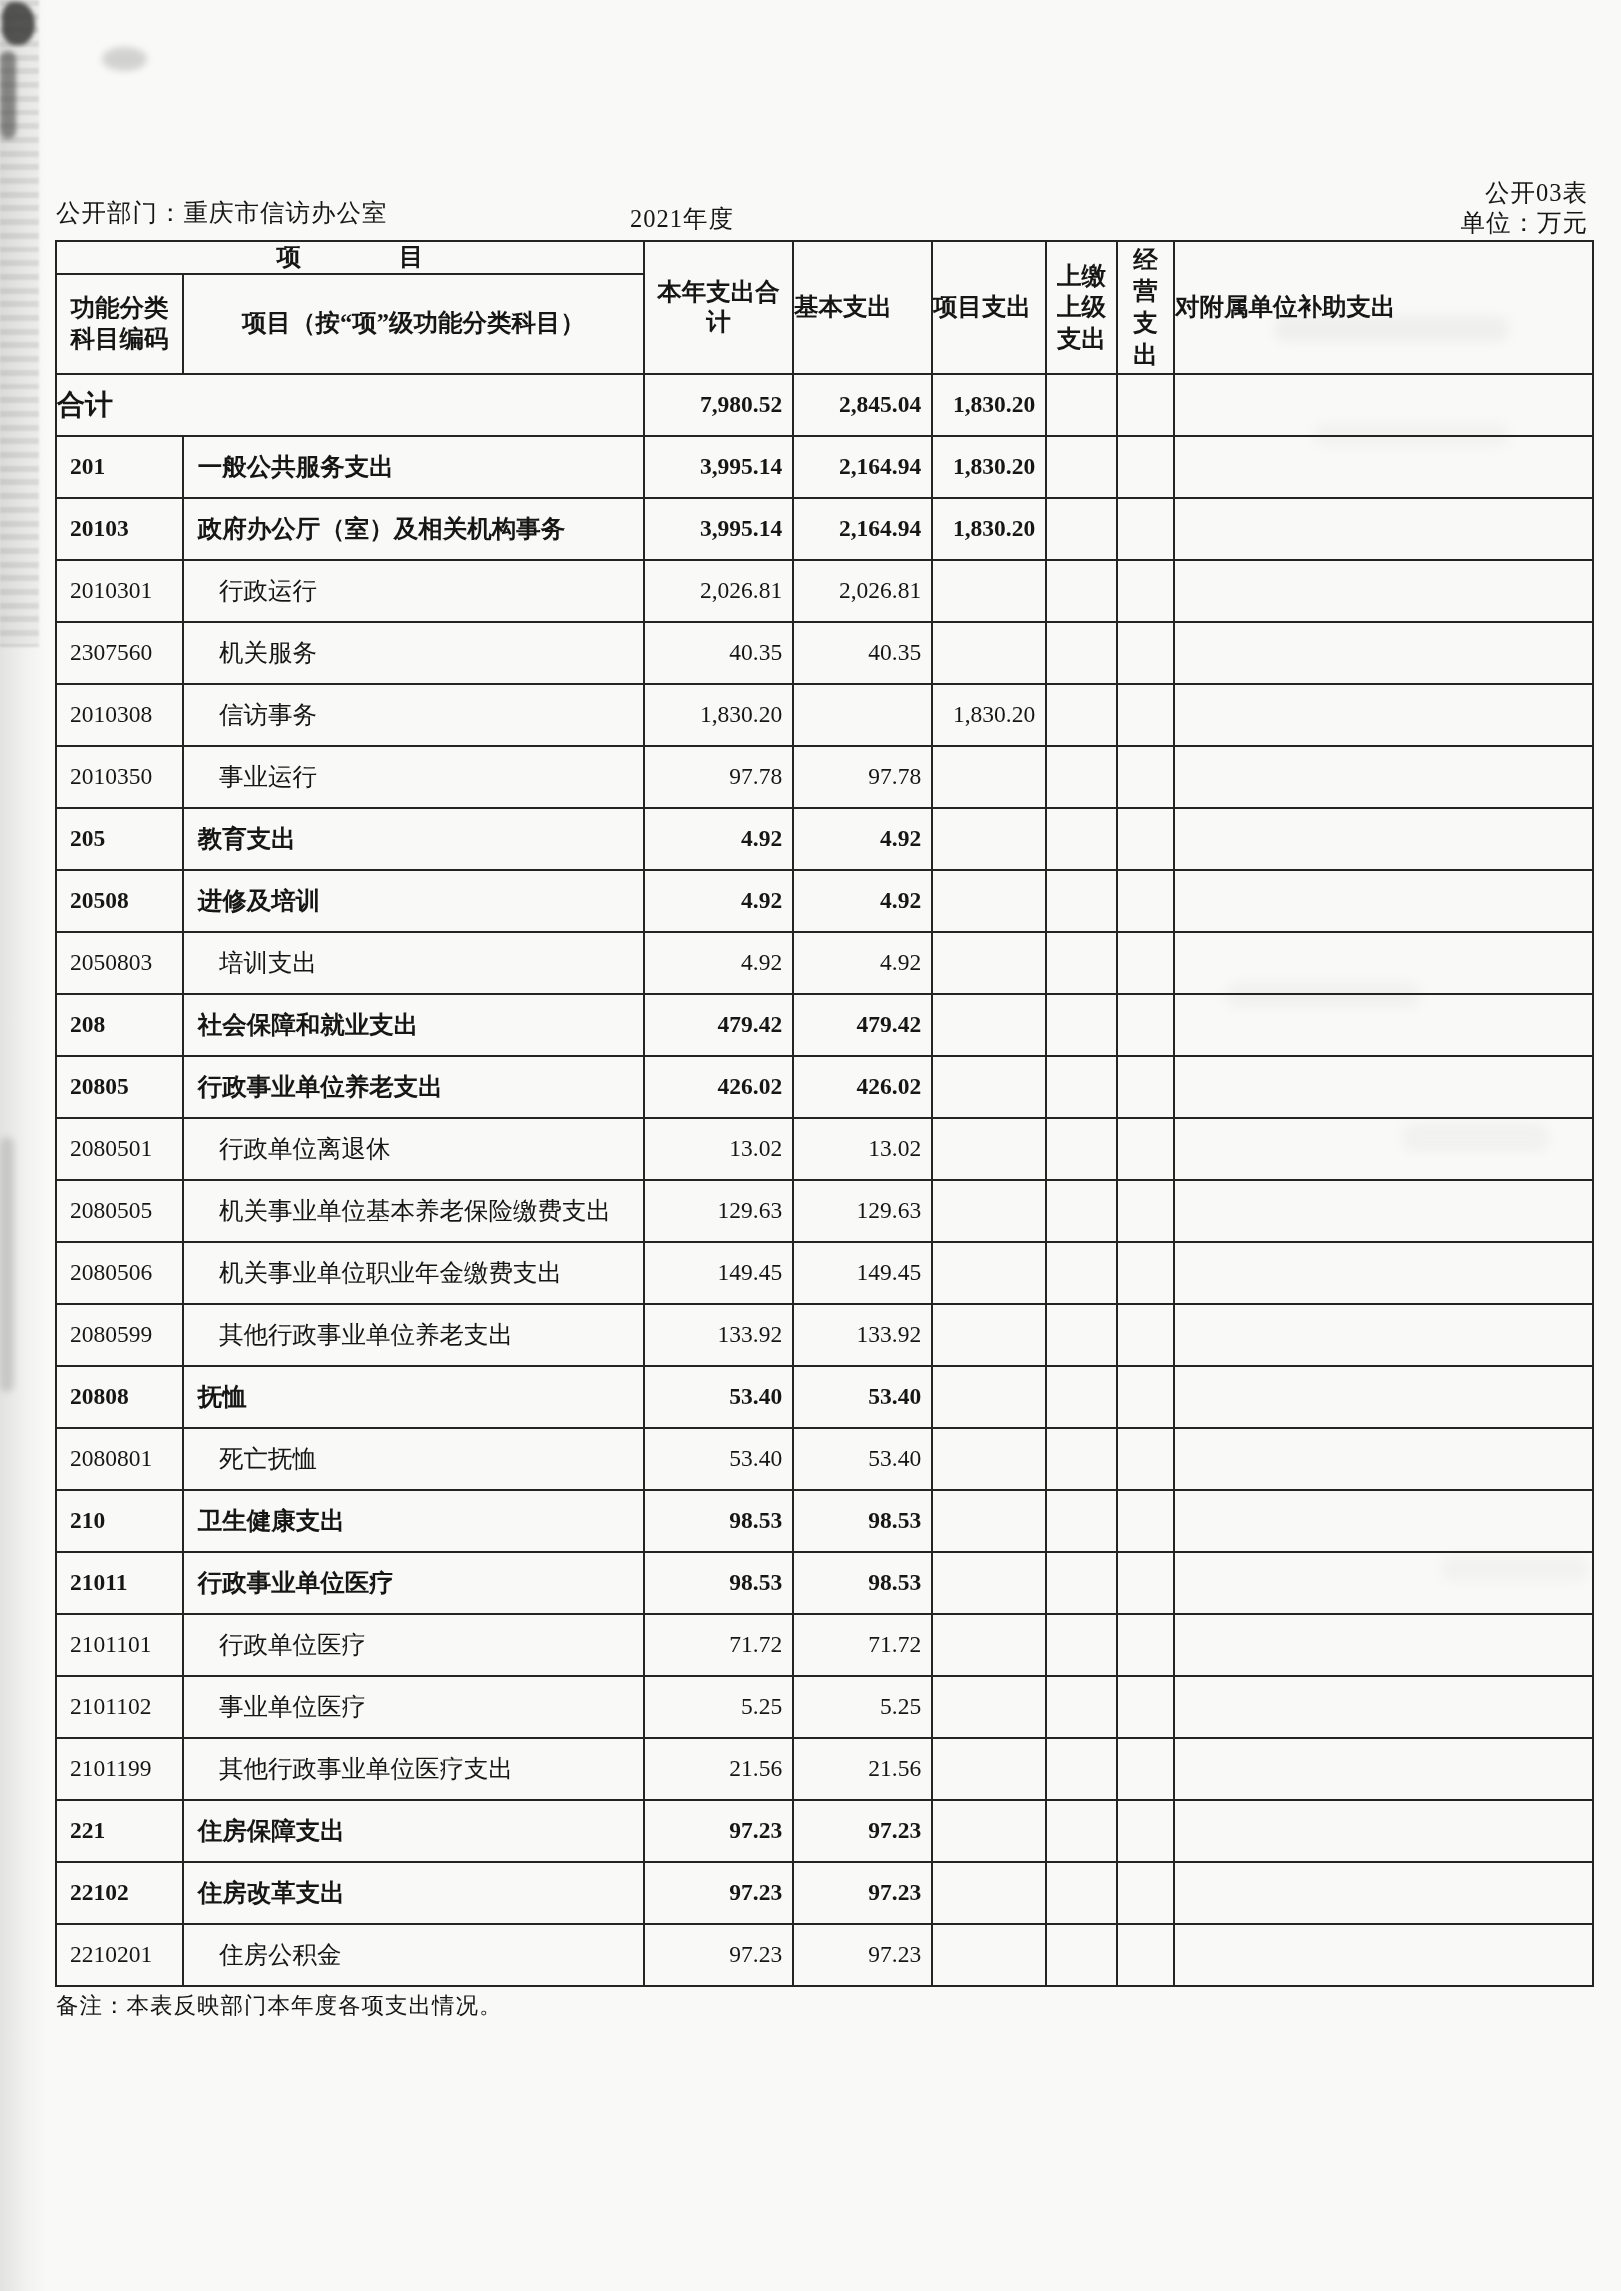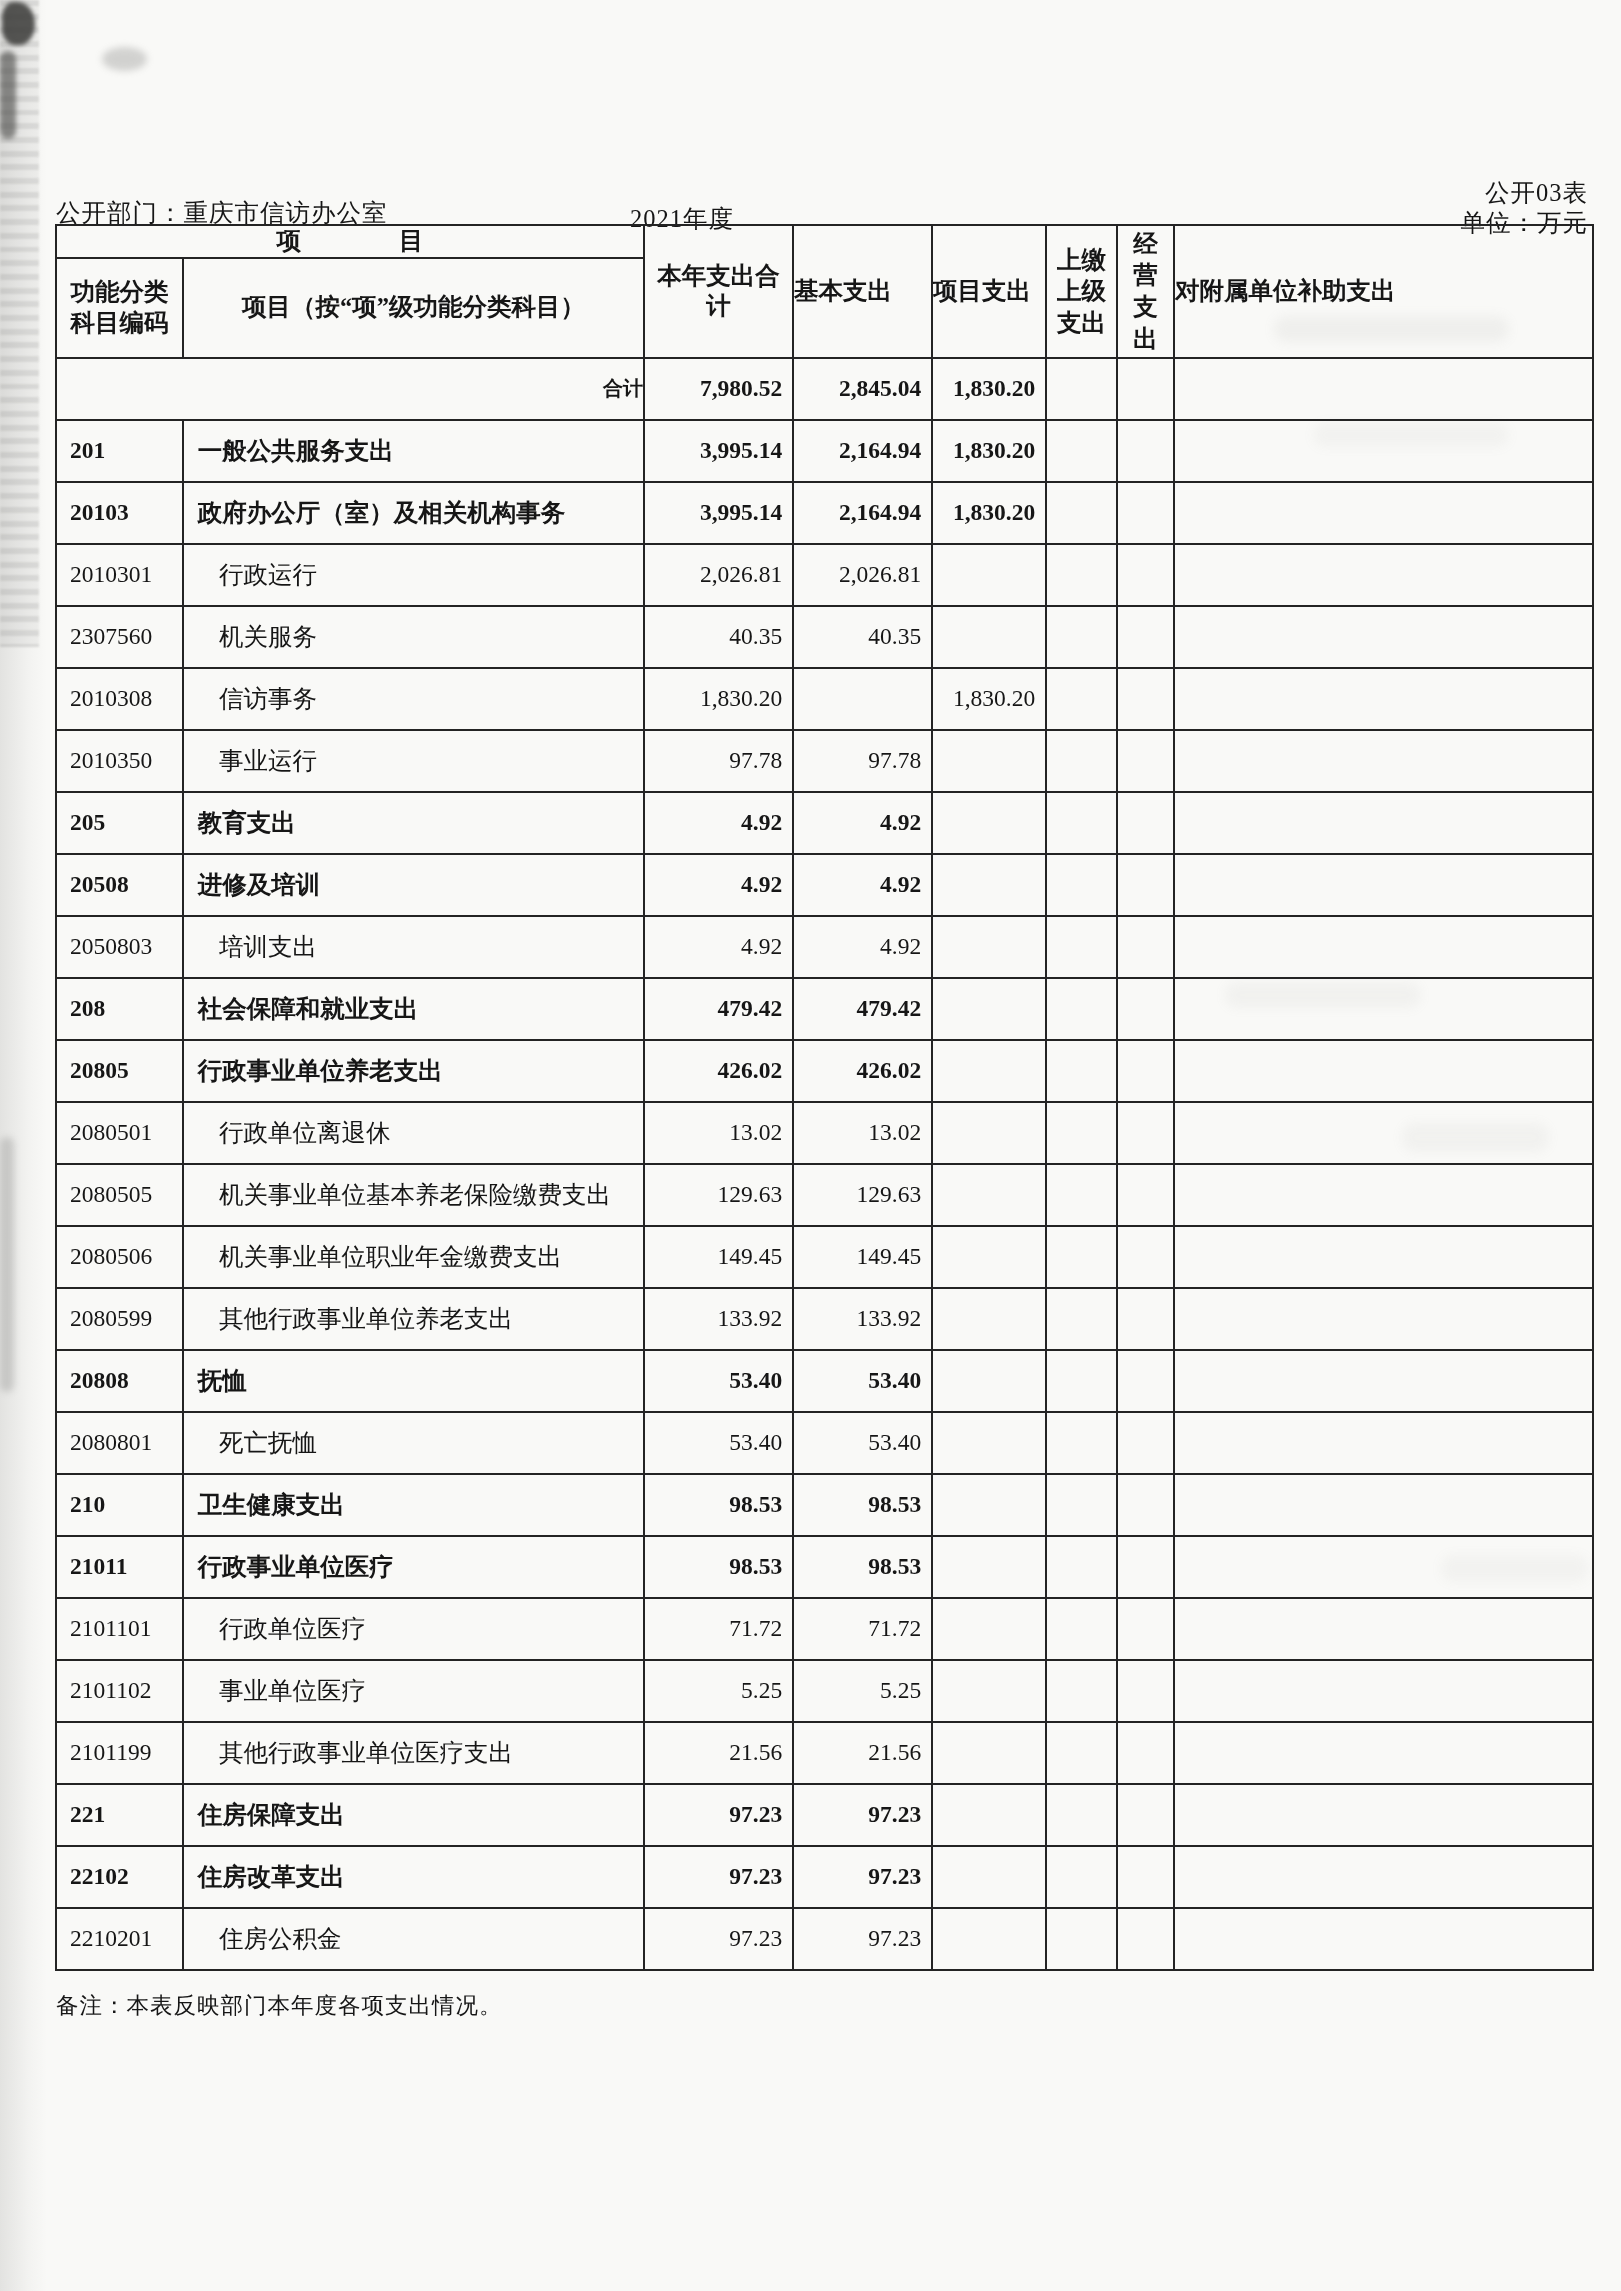--- a/index.html
+++ b/index.html
@@ -28,21 +28,21 @@
   .meta-right{
     position:absolute;top:178px;right:33px;
     text-align:right;font-size:24.5px;line-height:1.22;letter-spacing:1px;
   }
   .doc-note{
     position:absolute;top:1990px;left:56px;
     font-size:22.5px;letter-spacing:1px;
   }
   
   table.fin{
-    position:absolute;left:55px;top:224px;
+    position:absolute;left:55px;top:240px;
     width:1536px;
     border-collapse:collapse;table-layout:fixed;
     font-size:23.5px;
   }
   table.fin th,table.fin td{
     border:2px solid #242424;
     padding:0;
     overflow:hidden;
     vertical-align:middle;
   }
@@ -55,21 +55,21 @@
   .th-item{text-align:center;}
   .th-total span{display:block;width:5.4em;margin:0 auto;text-align:center;}
   .th-upper span{display:block;width:2.2em;margin:0 auto;text-align:center;line-height:1.3;}
   .th-oper span{display:block;width:1.15em;margin:0 auto;text-align:center;line-height:1.3;word-break:break-all;}
   .th-center{text-align:left;}
   tbody tr{height:62px;}
   tbody td.code{text-align:left;padding-left:13px;font-size:23.5px;}
   tbody td.item{text-align:left;padding-left:13.7px;font-size:24.5px;}
   tbody td.item.indent{padding-left:35px;}
   tbody td.num{text-align:right;padding-right:9.8px;font-size:23.5px;}
-  tbody td.grand-total{text-align:right;font-size:20px;font-weight:700;}
+  tbody td.grand-total{text-align:left;font-size:28px;font-weight:700;}
   tbody tr.bold{font-weight:700;}
   
   .artifact{position:absolute;pointer-events:none;}
   .edge-band{
     left:0;top:0;width:47px;height:2292px;
     background:linear-gradient(to right,rgba(90,90,88,0.14),rgba(120,120,118,0.05) 60%,rgba(0,0,0,0));
   }
   .edge-band-top{
     left:0;top:0;width:39px;height:647px;
     background:repeating-linear-gradient(to bottom,rgba(70,70,68,0.16) 0 5.9px,rgba(70,70,68,0.05) 5.9px 13.7px);

